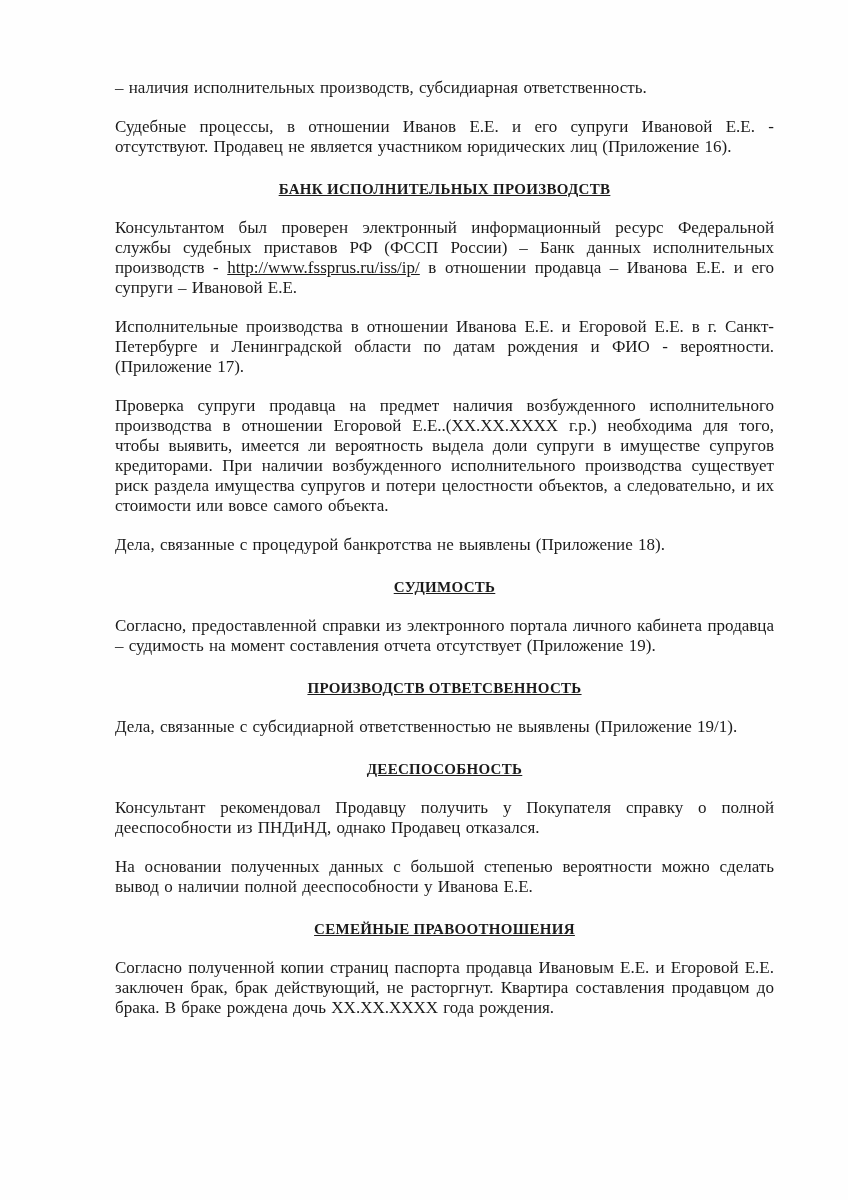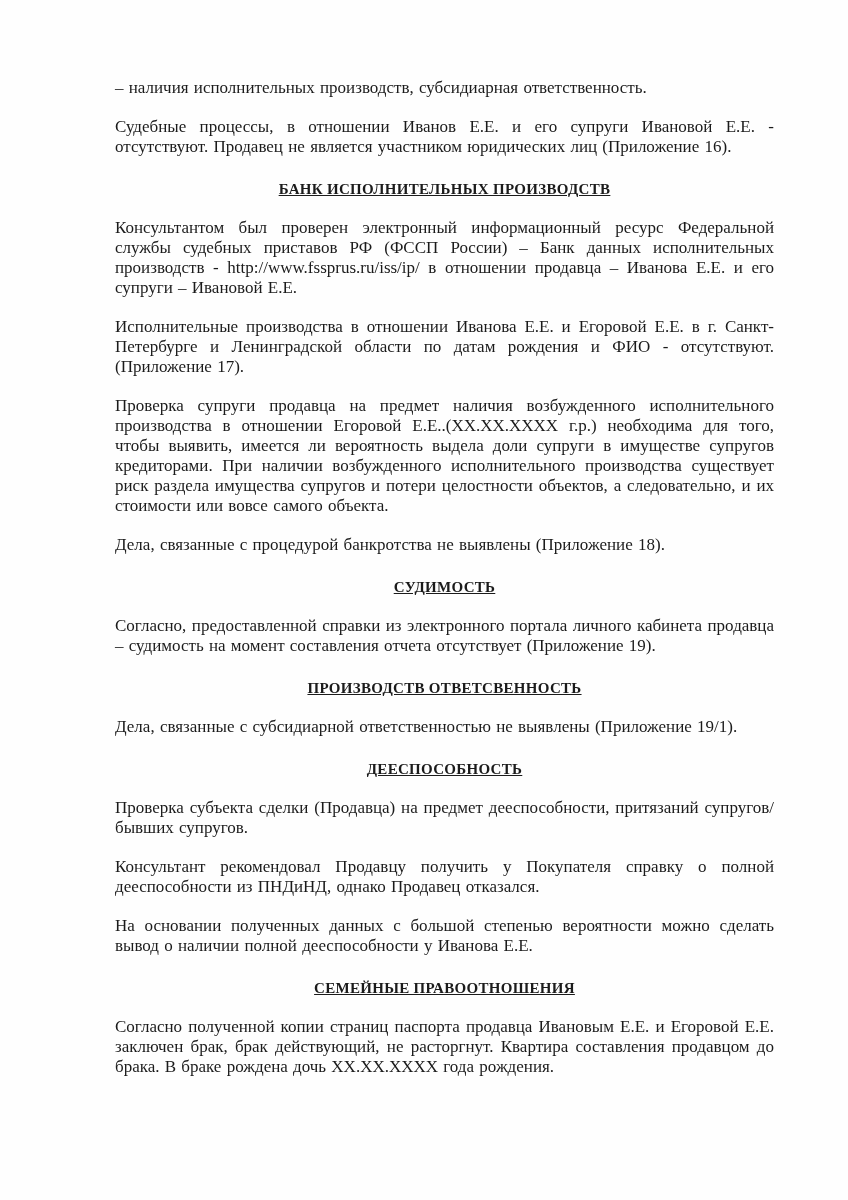--- a/index.html
+++ b/index.html
@@ -30,54 +30,54 @@
     padding-top: 3px;
     font-size: 15px;
     font-weight: bold;
     text-align: center;
     text-decoration: underline;
     letter-spacing: 0.3px;
   }
   b { font-weight: normal; }
   .doc-link {
     color: inherit;
+    text-decoration: underline;
     cursor: pointer;
   }
 </style>
 </head>
 <body>
 
 <div class="page">
 
   <p class="para">– наличия исполнительных производств, субсидиарная ответственность.</p>
 
   <p class="para"><span>Судебные процессы, в отношении Иванов Е.Е. и его супруги Ивановой Е.Е. - отсутствуют. Продавец не </span><b>является</b><span> участником юридических лиц (Приложение 16).</span></p>
 
   <h2 class="heading">БАНК ИСПОЛНИТЕЛЬНЫХ ПРОИЗВОДСТВ</h2>
 
   <p class="para"><span>Консультантом был проверен электронный информационный ресурс Федеральной службы судебных приставов РФ (ФССП России) – Банк данных исполнительных производств - </span><a class="doc-link">http://www.fssprus.ru/iss/ip/</a><span> в отношении продавца – Иванова Е.Е. и его супруги – Ивановой Е.Е.</span></p>
 
-  <p class="para"><span>Исполнительные производства в отношении Иванова Е.Е. и Егоровой Е.Е. в г. Санкт-Петербурге и Ленинградской области по датам рождения и </span><b>ФИО - отсутствуют.</b><span> (Приложение 17).</span></p>
+  <p class="para"><span>Исполнительные производства в отношении Иванова Е.Е. и Егоровой Е.Е. в г. Санкт-Петербурге и Ленинградской области по датам рождения и </span><b>ФИО - вероятности.</b><span> (Приложение 17).</span></p>
 
   <p class="para">Проверка супруги продавца на предмет наличия возбужденного исполнительного производства в отношении Егоровой Е.Е..(ХХ.ХХ.ХХХХ г.р.) необходима для того, чтобы выявить, имеется ли вероятность выдела доли супруги в имуществе супругов кредиторами. При наличии возбужденного исполнительного производства существует риск раздела имущества супругов и потери целостности объектов, а следовательно, и их стоимости или вовсе самого объекта.</p>
 
 
   <p class="para">Дела, связанные с процедурой банкротства не выявлены (Приложение 18).</p>
 
   <h2 class="heading">СУДИМОСТЬ</h2>
 
   <p class="para">Согласно, предоставленной справки из электронного портала личного кабинета продавца – судимость на момент составления отчета отсутствует (Приложение 19).</p>
 
   <h2 class="heading">ПРОИЗВОДСТВ ОТВЕТСВЕННОСТЬ</h2>
 
   <p class="para">Дела, связанные с субсидиарной ответственностью не выявлены (Приложение 19/1).</p>
 
   <h2 class="heading">ДЕЕСПОСОБНОСТЬ</h2>
 
-  <p class="para">Проверка субъекта сделки (Продавца) на предмет дееспособности, притязаний супругов/бывших супругов.</p>
 
   <p class="para"><span>Консультант рекомендовал Продавцу получить у Покупателя справку о полной дееспособности из ПНДиНД, однако Продавец </span><b>отказался</b><span>.</span></p>
 
   <p class="para">На основании полученных данных с большой степенью вероятности можно сделать вывод о наличии полной дееспособности у Иванова Е.Е.</p>
 
   <h2 class="heading">СЕМЕЙНЫЕ ПРАВООТНОШЕНИЯ</h2>
 
   <p class="para">Согласно полученной копии страниц паспорта продавца Ивановым Е.Е. и Егоровой Е.Е. заключен брак, брак действующий, не расторгнут. Квартира составления продавцом до брака. В браке рождена дочь ХХ.ХХ.ХХХХ года рождения.</p>
 
 </div>

